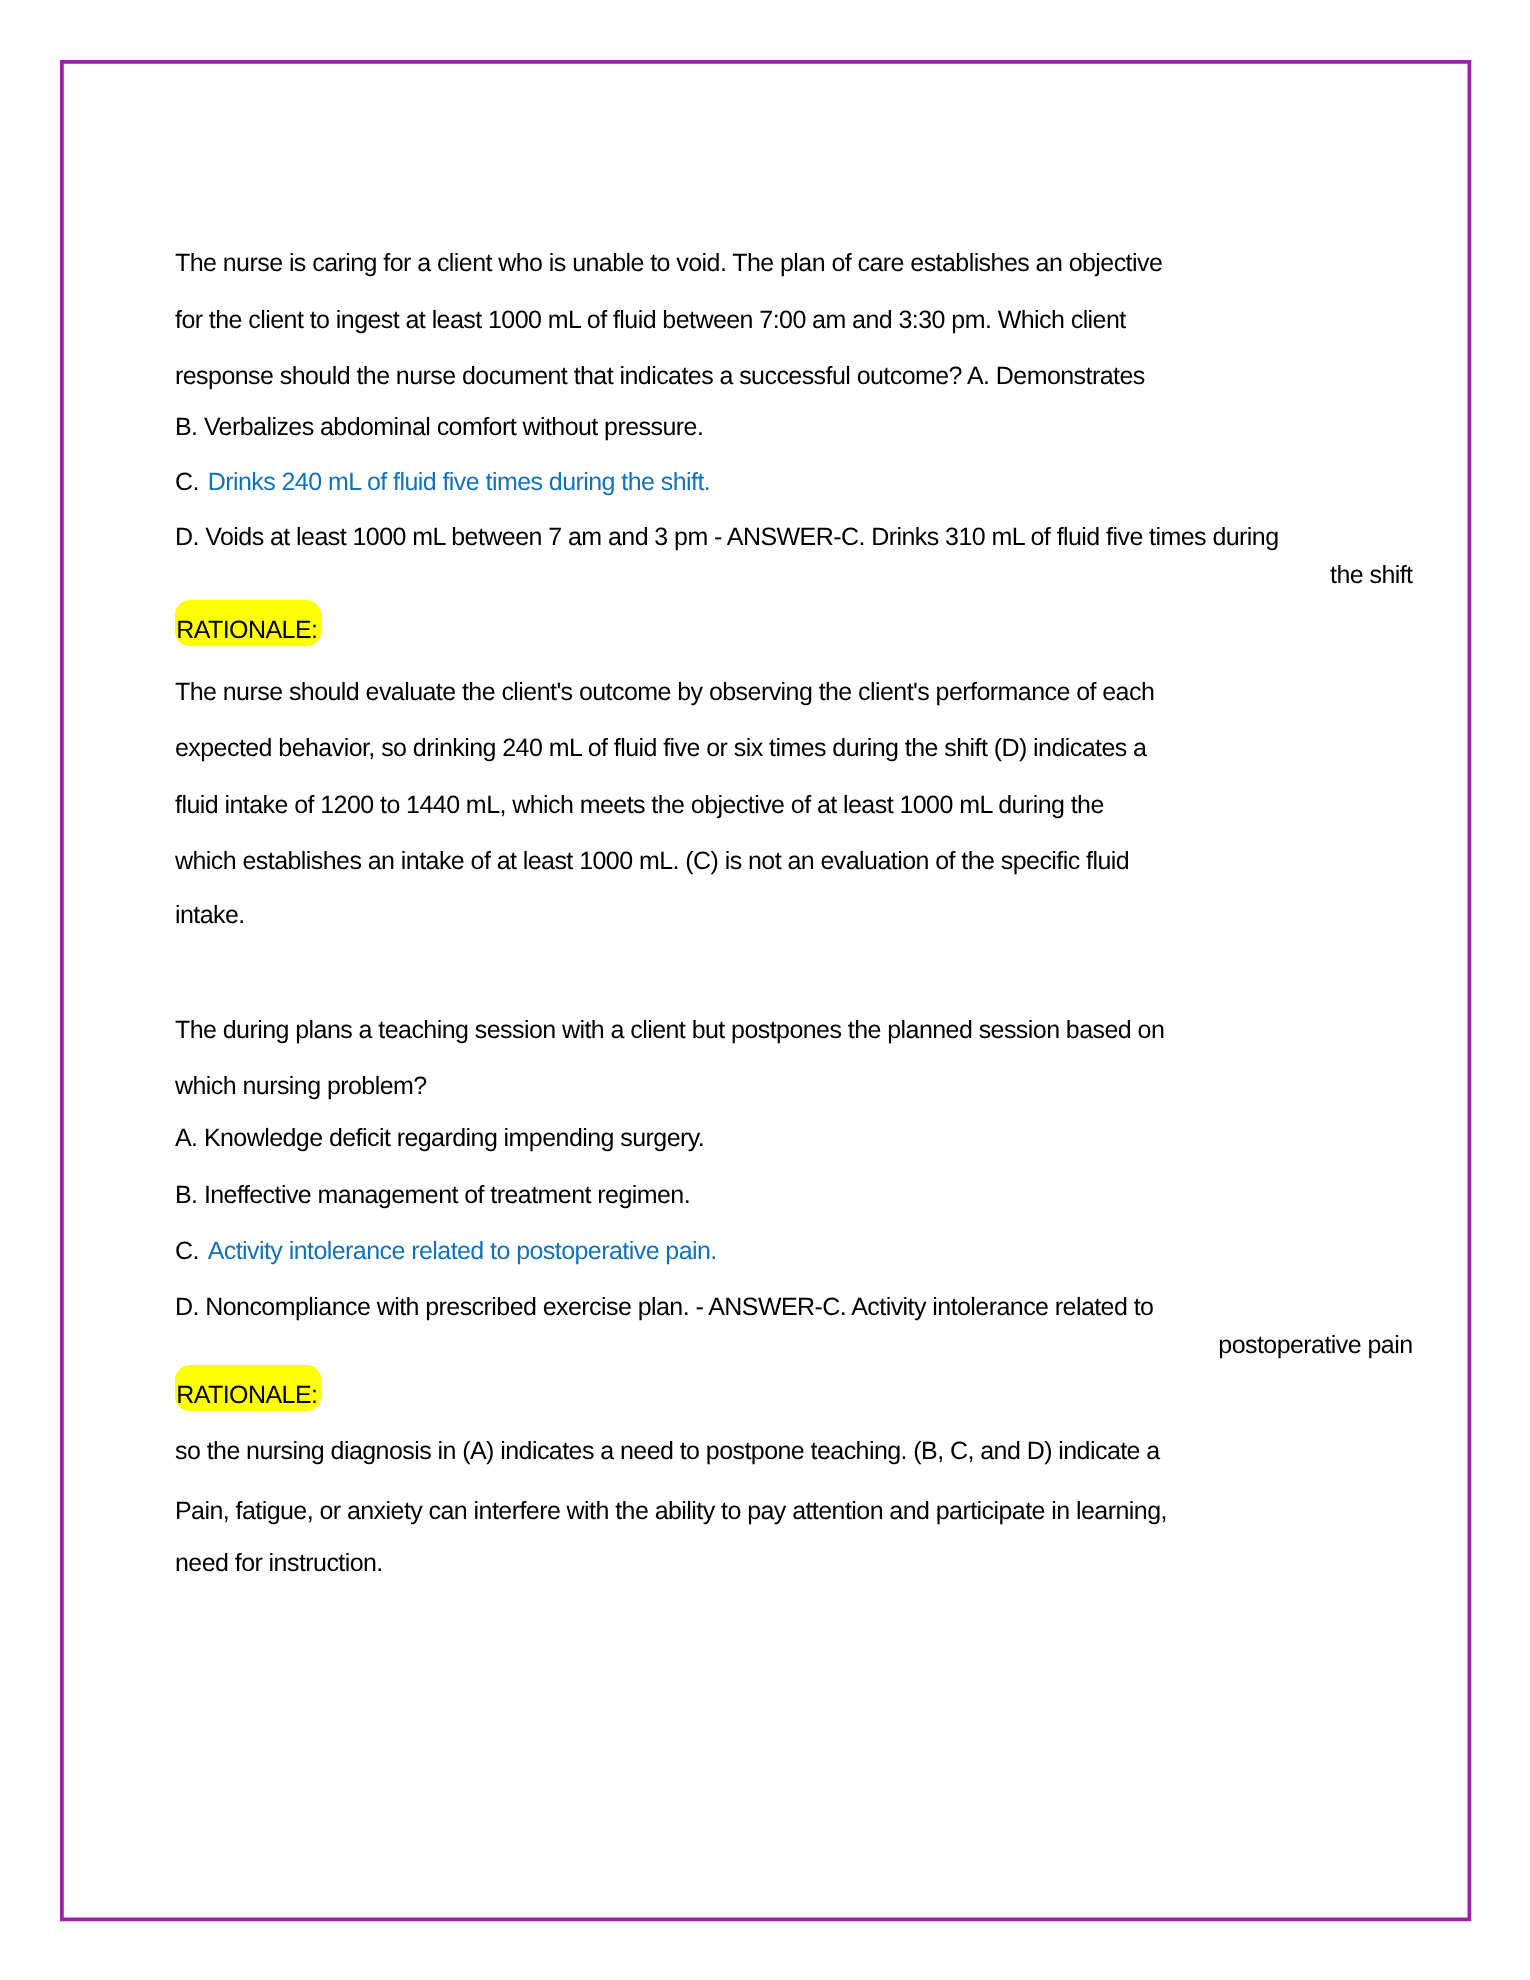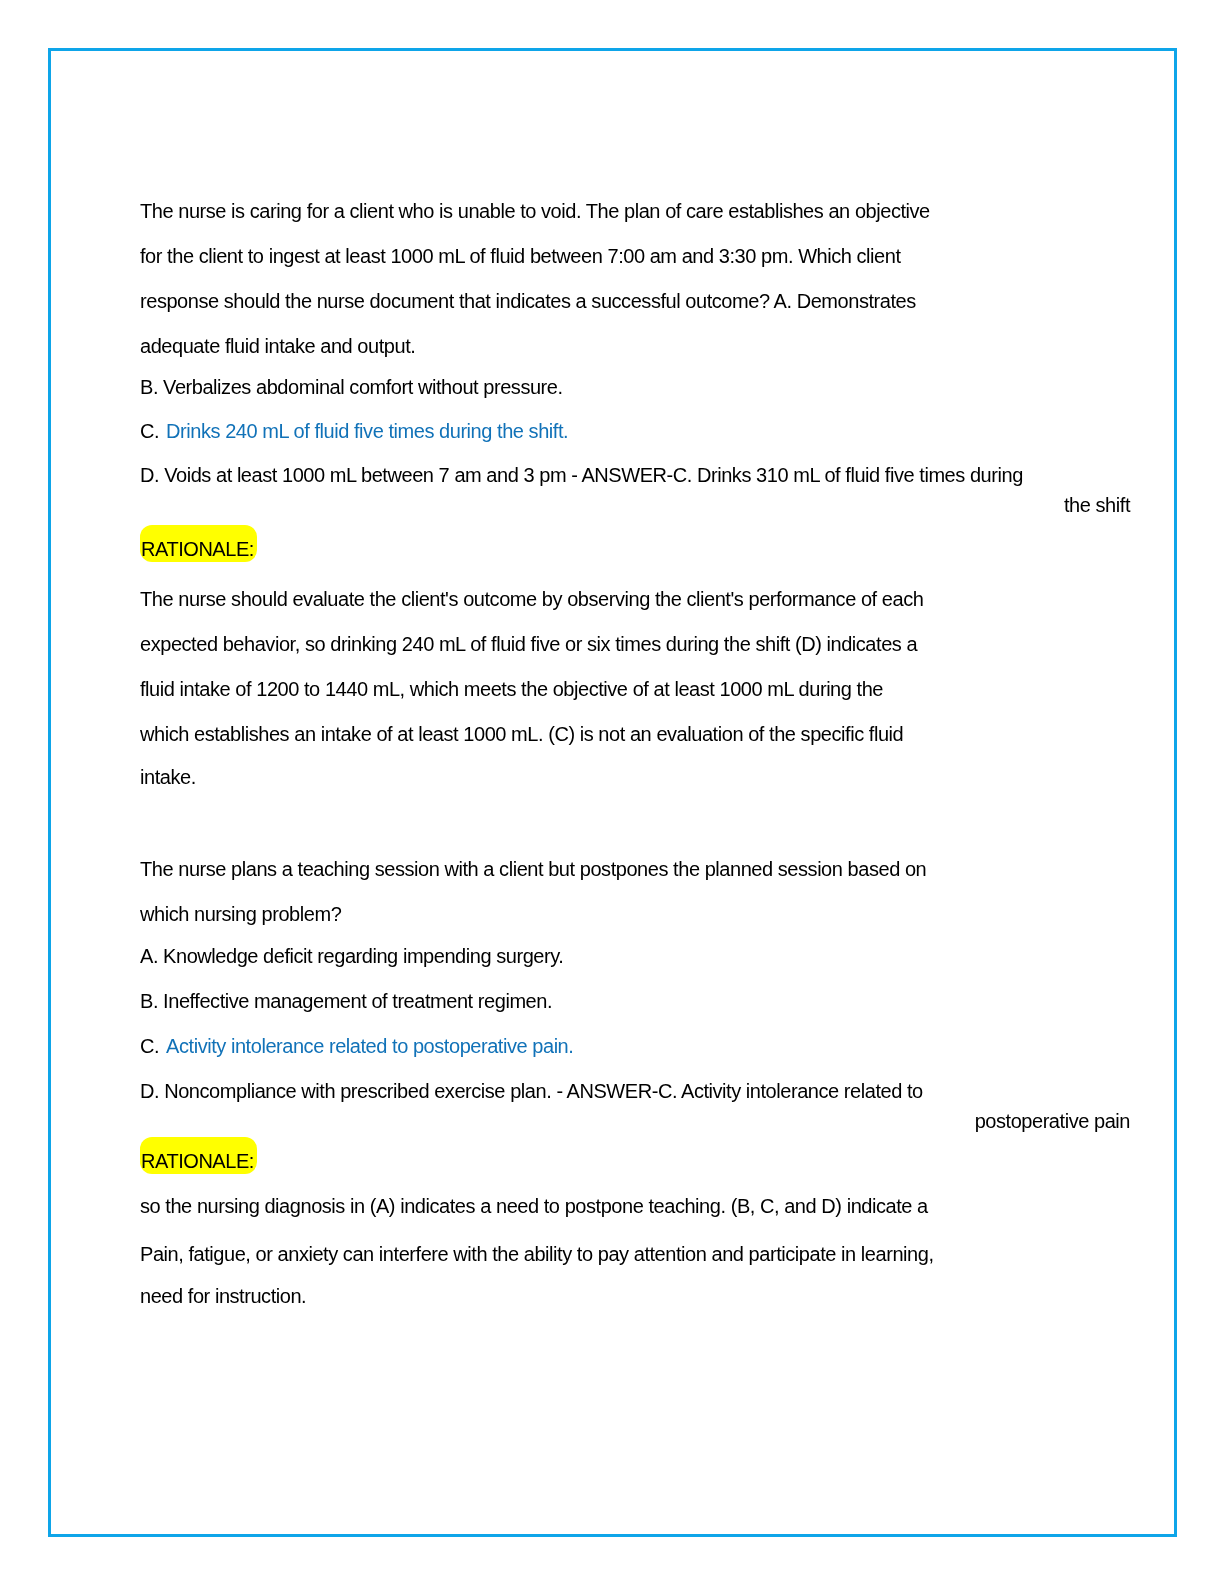--- a/index.html
+++ b/index.html
@@ -19,21 +19,21 @@
     position: relative;
     font-family: "Liberation Sans", sans-serif;
     color: var(--ink);
   }
   .page-frame {
     position: absolute;
     left: 48px;
     top: 48px;
     width: 1129px;
     height: 1489px;
-    border: 3px solid #0ea5e9;
+    border: 3px solid #a21caf;
     background: #ffffff;
   }
   .content {
     position: absolute;
     left: 89px;
     top: 146px;
     width: 990px;
   }
   .ln {
     font-size: 20px;
@@ -63,42 +63,41 @@
 </style>
 </head>
 <body>
 
 <div class="page-frame">
   <div class="content">
 
     <div class="ln">The nurse is caring for a client who is unable to void. The plan of care establishes an objective</div>
     <div class="ln mt17">for the client to ingest at least 1000 mL of fluid between 7:00 am and 3:30 pm. Which client</div>
     <div class="ln mt17">response should the nurse document that indicates a successful outcome? A. Demonstrates</div>
-    <div class="ln mt17">adequate fluid intake and output.</div>
 
     <div class="ln mt13">B. Verbalizes abdominal comfort without pressure.</div>
 
     <div class="ln mt16">
       <span class="opt-label">C.</span><span class="answer-blue">Drinks 240 mL of fluid five times during the shift.</span>
     </div>
 
     <div class="ln mt16">D. Voids at least 1000 mL between 7 am and 3 pm - ANSWER-C. Drinks 310 mL of fluid five times during</div>
     <div class="ln mt2 wrap-indent">the shift</div>
 
     <div class="ln mt16">
       <span class="hl">RATIONALE:</span>
     </div>
 
     <div class="ln mt22">The nurse should evaluate the client's outcome by observing the client's performance of each</div>
     <div class="ln mt17">expected behavior, so drinking 240 mL of fluid five or six times during the shift (D) indicates a</div>
     <div class="ln mt17">fluid intake of 1200 to 1440 mL, which meets the objective of at least 1000 mL during the</div>
     <div class="ln mt17">which establishes an intake of at least 1000 mL. (C) is not an evaluation of the specific fluid</div>
     <div class="ln mt15">intake.</div>
 
-    <div class="ln mt64">The nurse plans a teaching session with a client but postpones the planned session based on</div>
+    <div class="ln mt64">The during plans a teaching session with a client but postpones the planned session based on</div>
     <div class="ln mt17">which nursing problem?</div>
 
     <div class="ln mt14">A. Knowledge deficit regarding impending surgery.</div>
     <div class="ln mt17">B. Ineffective management of treatment regimen.</div>
 
     <div class="ln mt17">
       <span class="opt-label">C.</span><span class="answer-blue">Activity intolerance related to postoperative pain.</span>
     </div>
 
     <div class="ln mt17">D. Noncompliance with prescribed exercise plan. - ANSWER-C. Activity intolerance related to</div>

